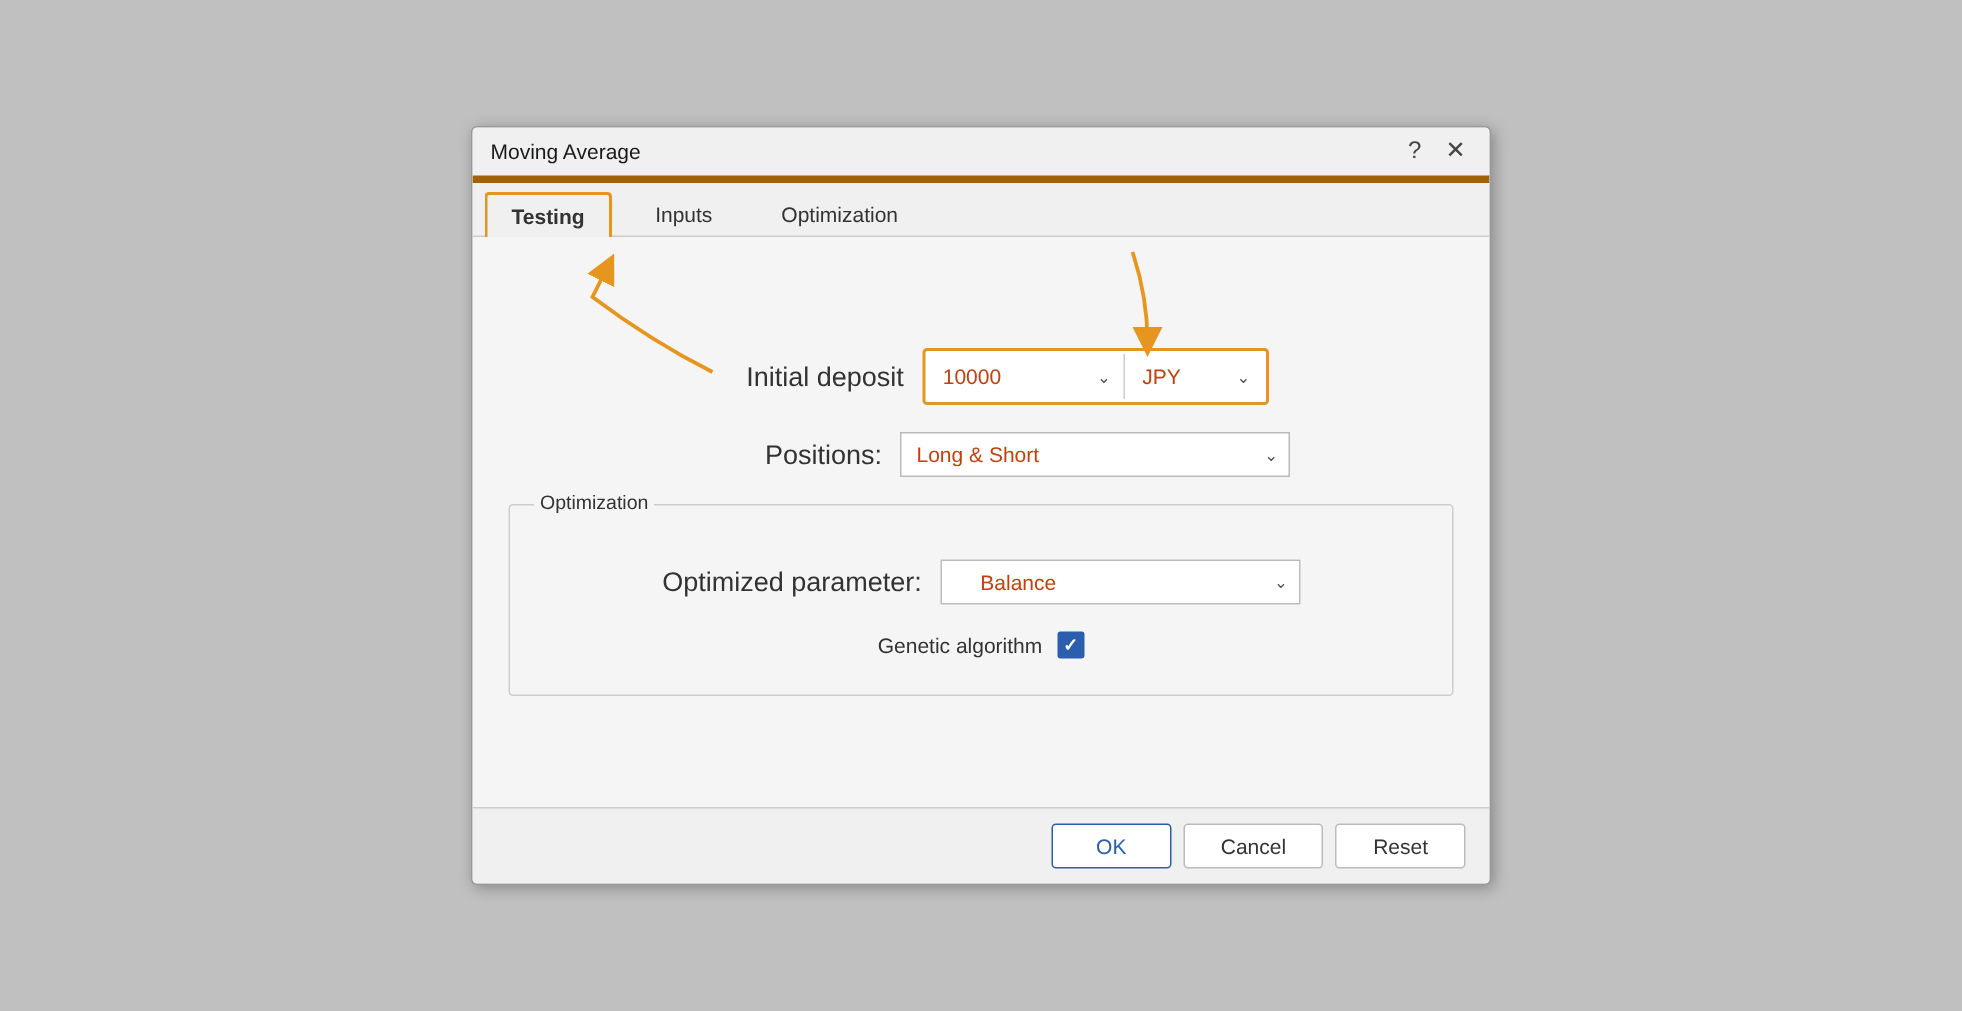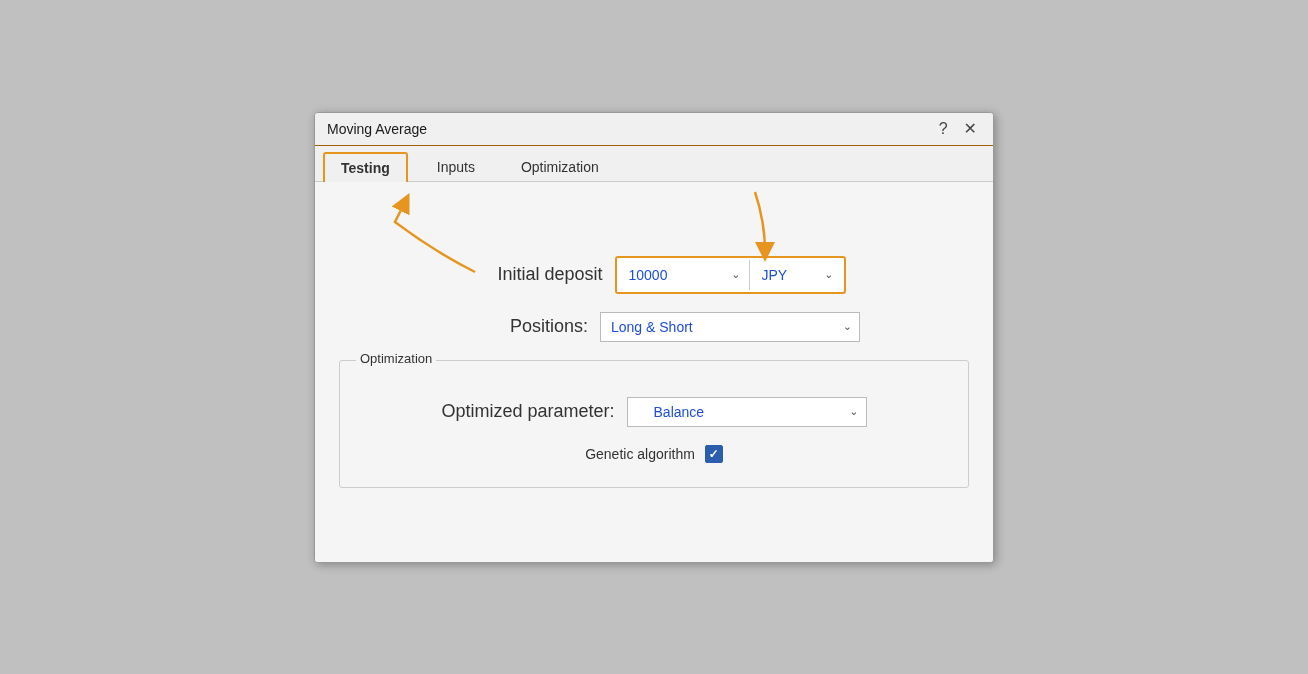--- a/index.html
+++ b/index.html
@@ -16,21 +16,21 @@
     .dialog {
       background: #f0f0f0;
       border: 1px solid #999;
       width: 680px;
       box-shadow: 2px 2px 10px rgba(0,0,0,0.3);
       border-radius: 4px;
       overflow: hidden;
     }
     .title-bar {
       background: #f0f0f0;
-      border-bottom: 1px solid #a16207;
+      border-bottom: 5px solid #a16207;
       padding: 8px 12px;
       display: flex;
       align-items: flex-end;
       justify-content: space-between;
     }
     .title-bar-title {
       font-size: 14px;
       font-weight: 400;
       color: #1a1a1a;
     }
@@ -97,21 +97,21 @@
       position: relative;
       display: inline-flex;
       align-items: center;
     }
     .select-control {
       appearance: none;
       background: #fff;
       border: 1px solid #bbb;
       padding: 4px 28px 4px 10px;
       font-size: 14px;
-      color: #1d4ed8;
+      color: #c2410c;
       cursor: pointer;
       outline: none;
       height: 30px;
     }
     .chevron {
       position: absolute;
       right: 8px;
       pointer-events: none;
       font-size: 11px;
       color: #555;
@@ -324,13 +324,18 @@
       </div>
 
       <div class="checkbox-row">
         <span class="checkbox-label">Genetic algorithm</span>
         <div class="checkbox-styled"></div>
       </div>
     </div>
 
   </div>
 
+  <div class="footer">
+    <button class="btn primary">OK</button>
+    <button class="btn">Cancel</button>
+    <button class="btn">Reset</button>
+  </div>
 </div>
 
 </body></html>

